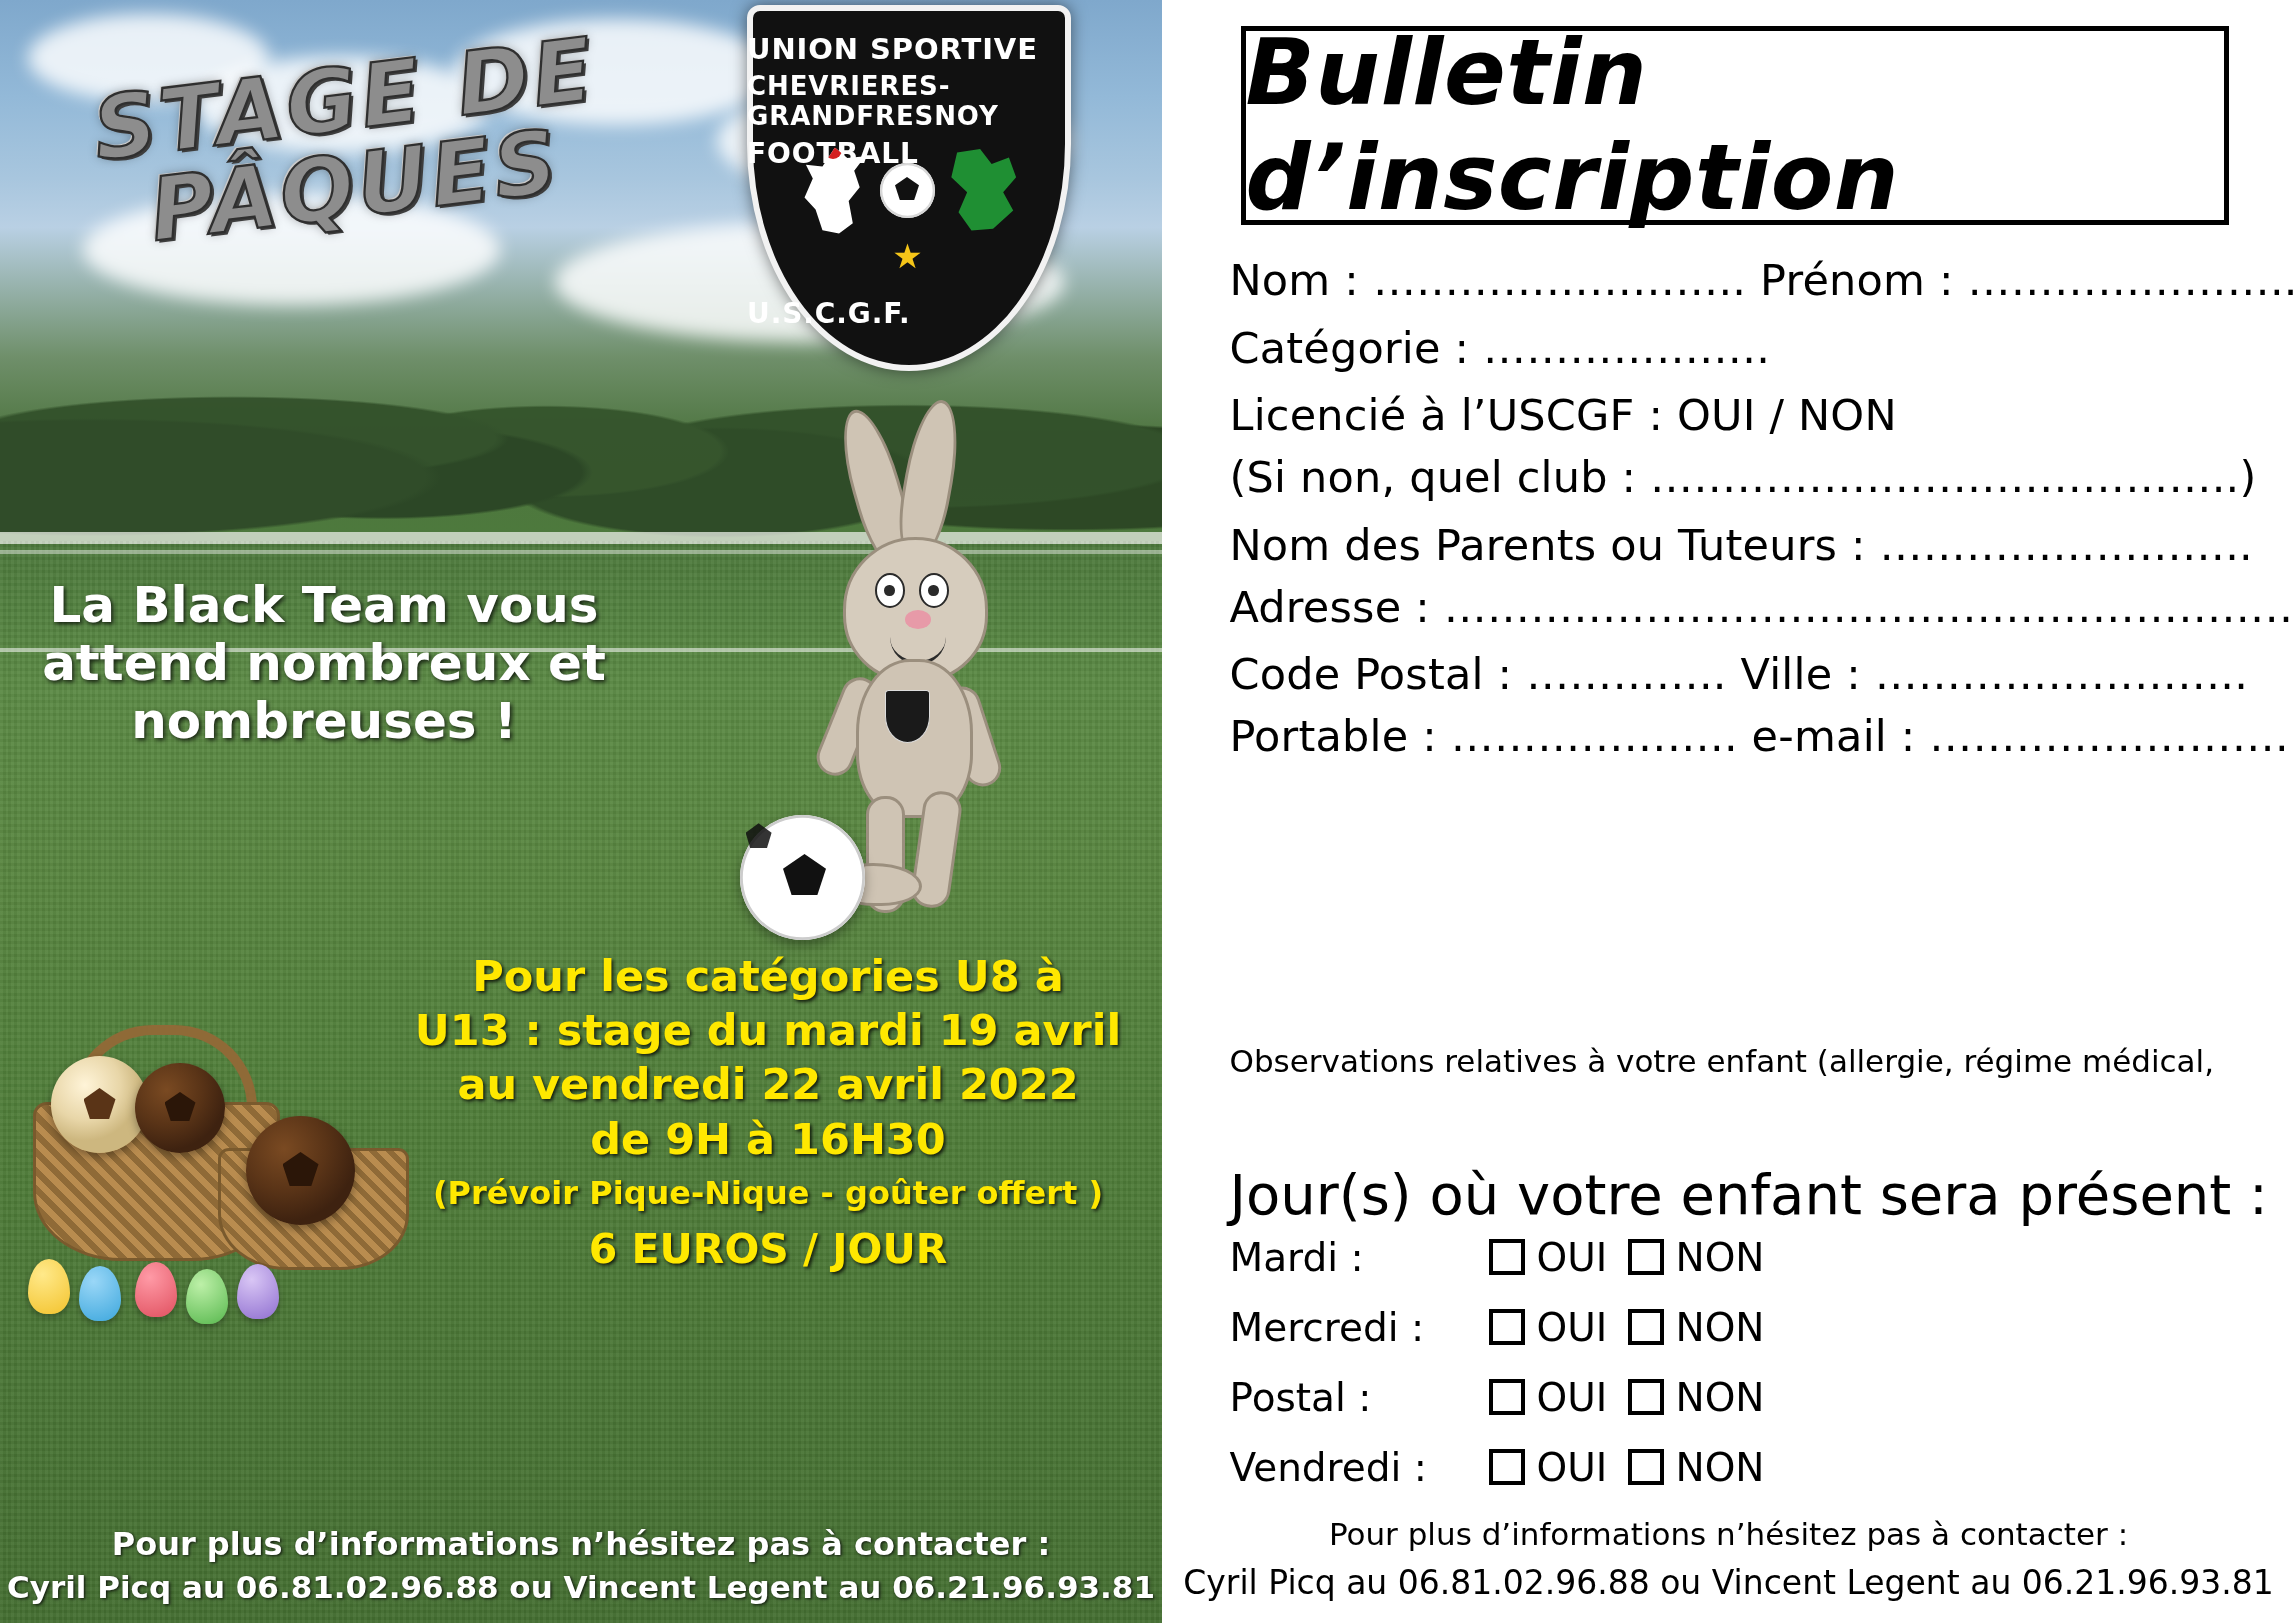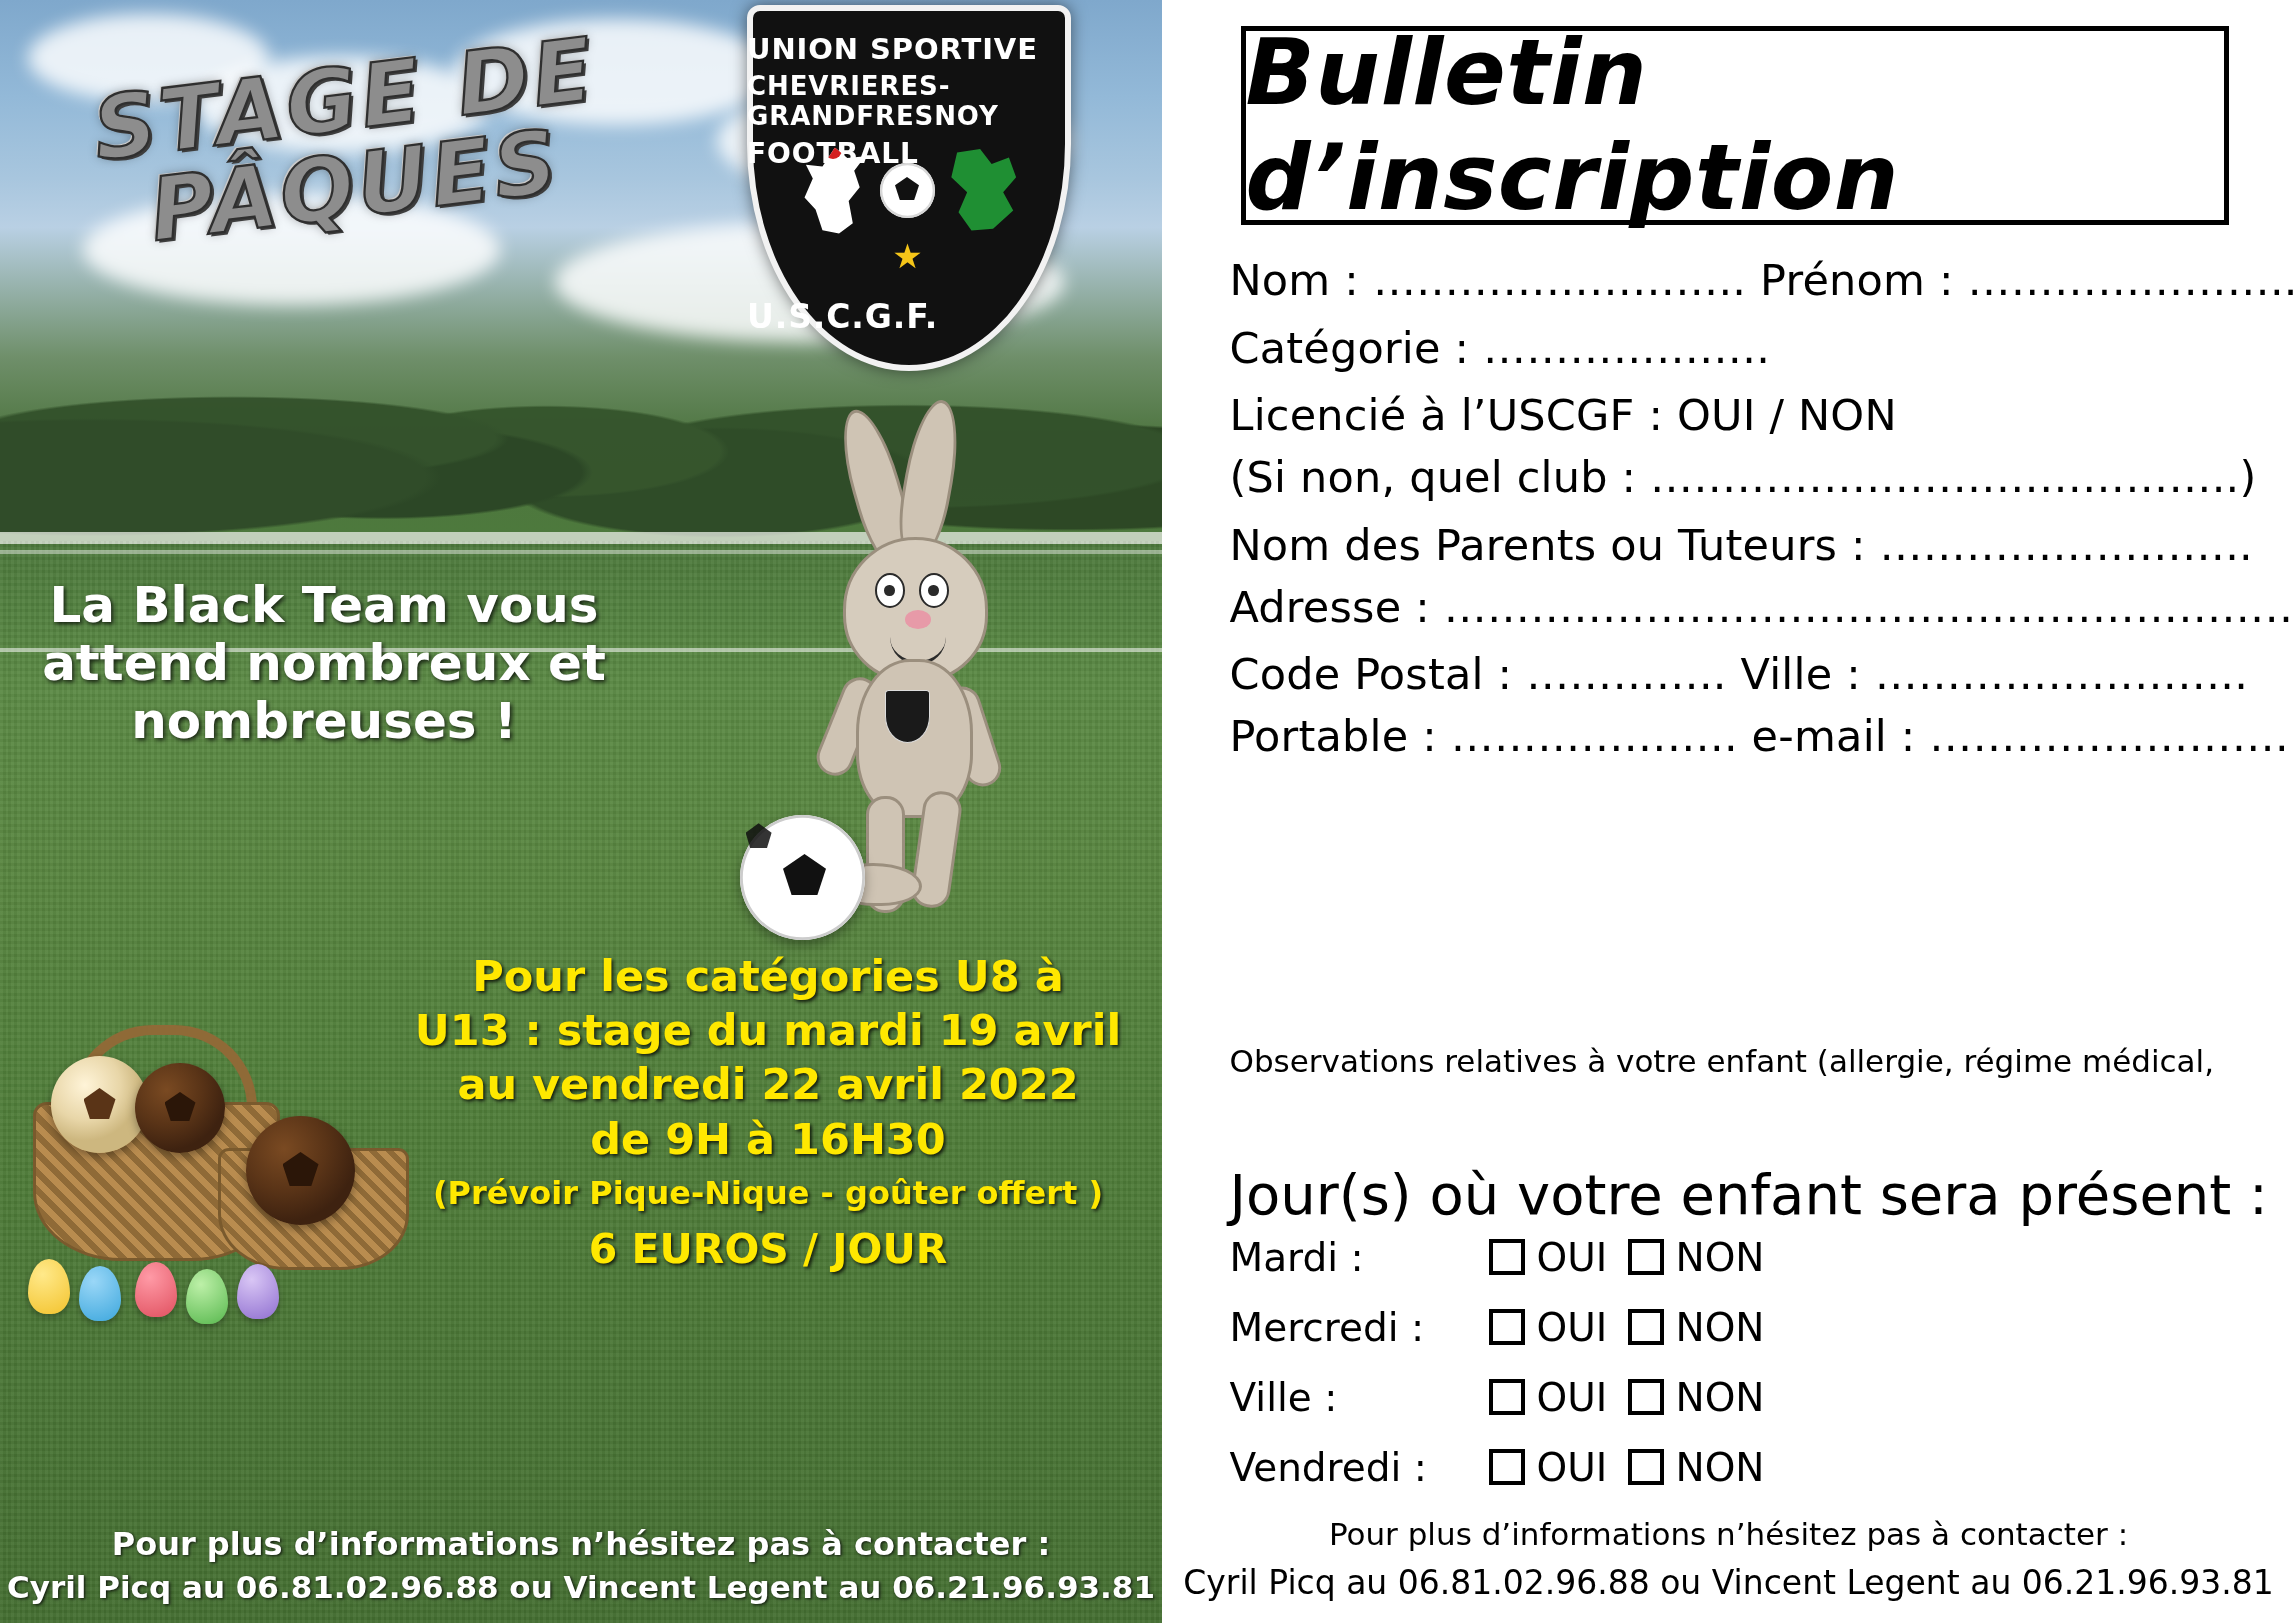--- a/index.html
+++ b/index.html
@@ -176,21 +176,21 @@
   }
   .crest-star {
     position: absolute; left: 50%; top: 269px; transform: translateX(-50%);
     width: 0; height: 0;
     color: #f5c518;
     font-size: 34px; line-height: 0;
   }
   .crest-star span { position:absolute; left:-16.7px; top:-17.6px; }
   .crest-l4 {
     position: absolute; left: 0; right: 13px; top: 292px;
-    font-size: 33px;
+    font-size: 28px;
   }
 
   
   .rabbit { position:absolute; left: 787px; top: 407px; width: 259px; height: 509px; }
   .r-ear {
     position:absolute; width: 42px; height: 153px; border-radius: 50% 50% 40% 40%;
     background:#cfc4b4; border: 3.2px solid #9b8f7e;
   }
   .r-ear.left { left: 65px; top: 0; transform: rotate(-16deg); }
   .r-ear.right { left: 118px; top: -8.3px; transform: rotate(10deg); }
@@ -548,21 +548,21 @@
         <div class="opt opt-yes">
           <div class="chk"></div>
           <span>OUI</span>
         </div>
         <div class="opt opt-no">
           <div class="chk"></div>
           <span>NON</span>
         </div>
       </div>
       <div class="day-row">
-        <div class="day-label">Ville :</div>
+        <div class="day-label">Postal :</div>
         <div class="opt opt-yes">
           <div class="chk"></div>
           <span>OUI</span>
         </div>
         <div class="opt opt-no">
           <div class="chk"></div>
           <span>NON</span>
         </div>
       </div>
       <div class="day-row">

